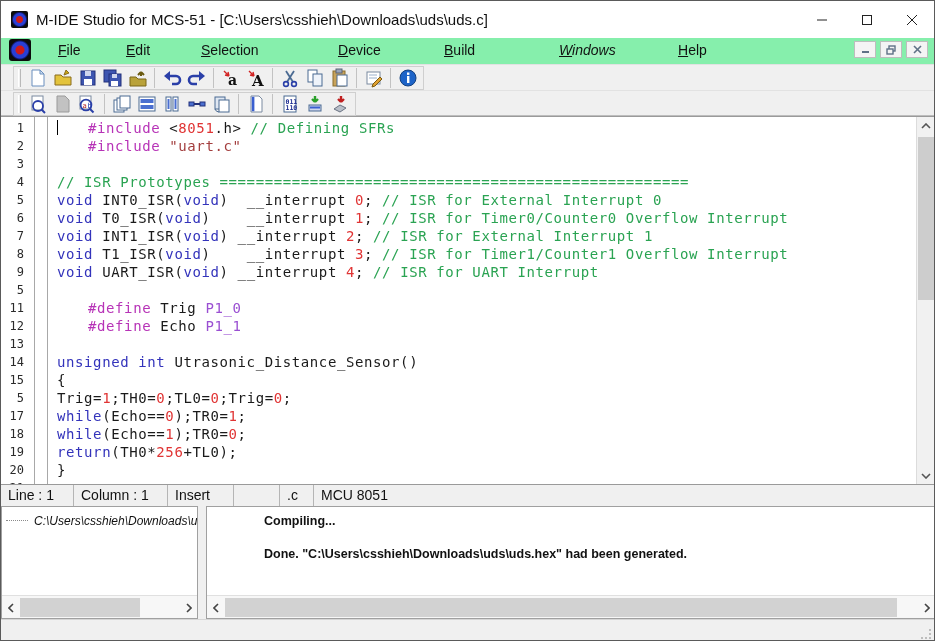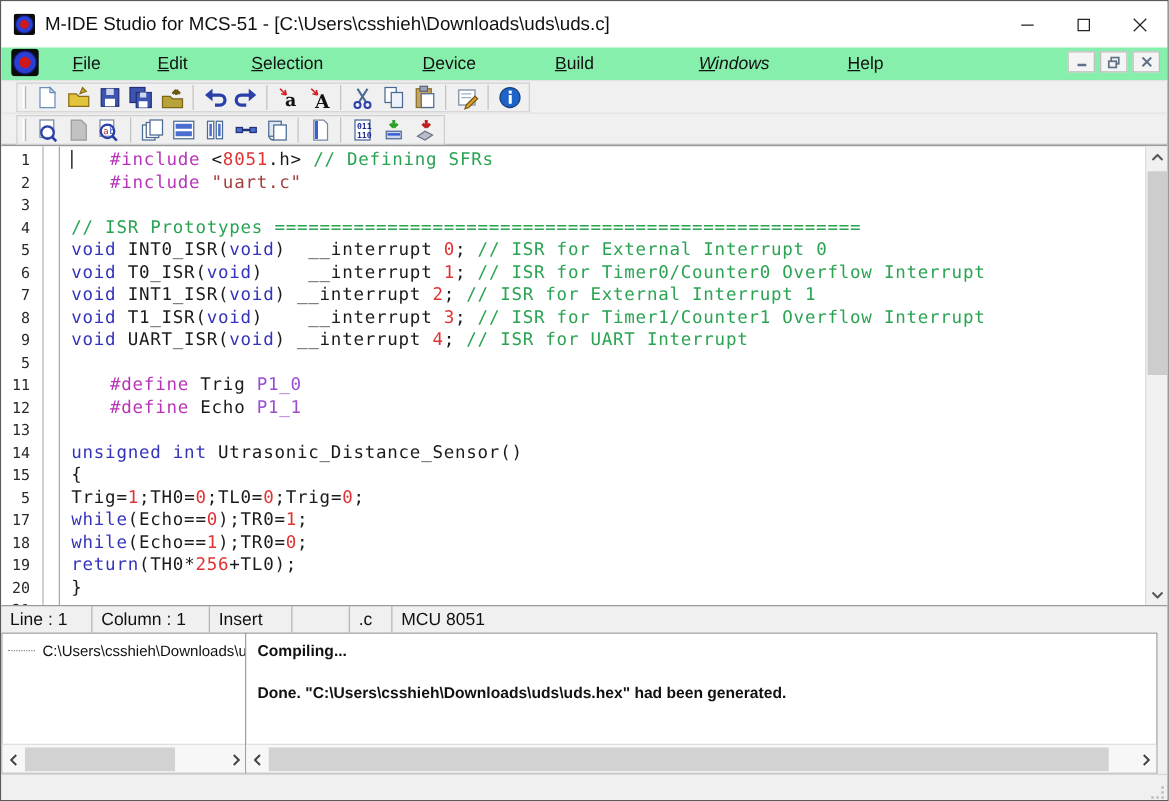--- a/index.html
+++ b/index.html
@@ -63,22 +63,22 @@
   
   .statusbar { position:absolute; left:0; top:483px; width:100%; height:22px; background:#f0f0f0; border-top:1px solid #9a9a9a;
                display:flex; font-size:14px; color:#111; }
   .sb-cell { height:100%; line-height:20px; padding-left:7px; border-right:1px solid #b5b5b5; white-space:nowrap; }
   .sb-line { width:73px; } .sb-col { width:94px; } .sb-mode { width:66px; } .sb-blank { width:46px; }
   .sb-ext { width:34px; } .sb-mcu { flex:1; border-right:none; }
 
   
   .bottom { position:absolute; left:0; top:505px; width:100%; height:113px; background:#f0f0f0; }
   .panel { position:absolute; top:0; height:113px; background:#ffffff; border:1px solid #a0a0a0; }
-  .left-panel { left:0; width:197px; }
-  .right-panel { left:195px; width:730px; }
+  .left-panel { left:0; width:197px;font-style:italic; }
+  .right-panel { left:205px; width:730px;padding-left:48px; }
   .tree-row { display:flex; align-items:center; margin:6px 0 0 4px; white-space:nowrap; overflow:hidden; }
   .tree-dots { width:22px; height:1px; border-top:1px dotted #8a8a8a; margin-right:2px; flex:0 0 auto; }
   .tree-label { font-size:12px; color:#111; margin-left:4px; }
   .out-msg { font-size:12.5px; font-weight:bold; color:#111; margin:7px 0 0 9px; white-space:nowrap; }
   .out-msg.second { margin-top:19px; }
 
   .hscroll { position:absolute; left:0; bottom:0; width:100%; height:23px; background:#f7f7f7; border-top:1px solid #e0e0e0; }
   .hs-arrow { position:absolute; top:0; width:17px; height:23px; display:flex; align-items:center; justify-content:center; }
   .hs-left { left:0; } .hs-right { right:0; }
   .hs-thumb { position:absolute; top:2px; height:19px; background:#d2d2d2; }

